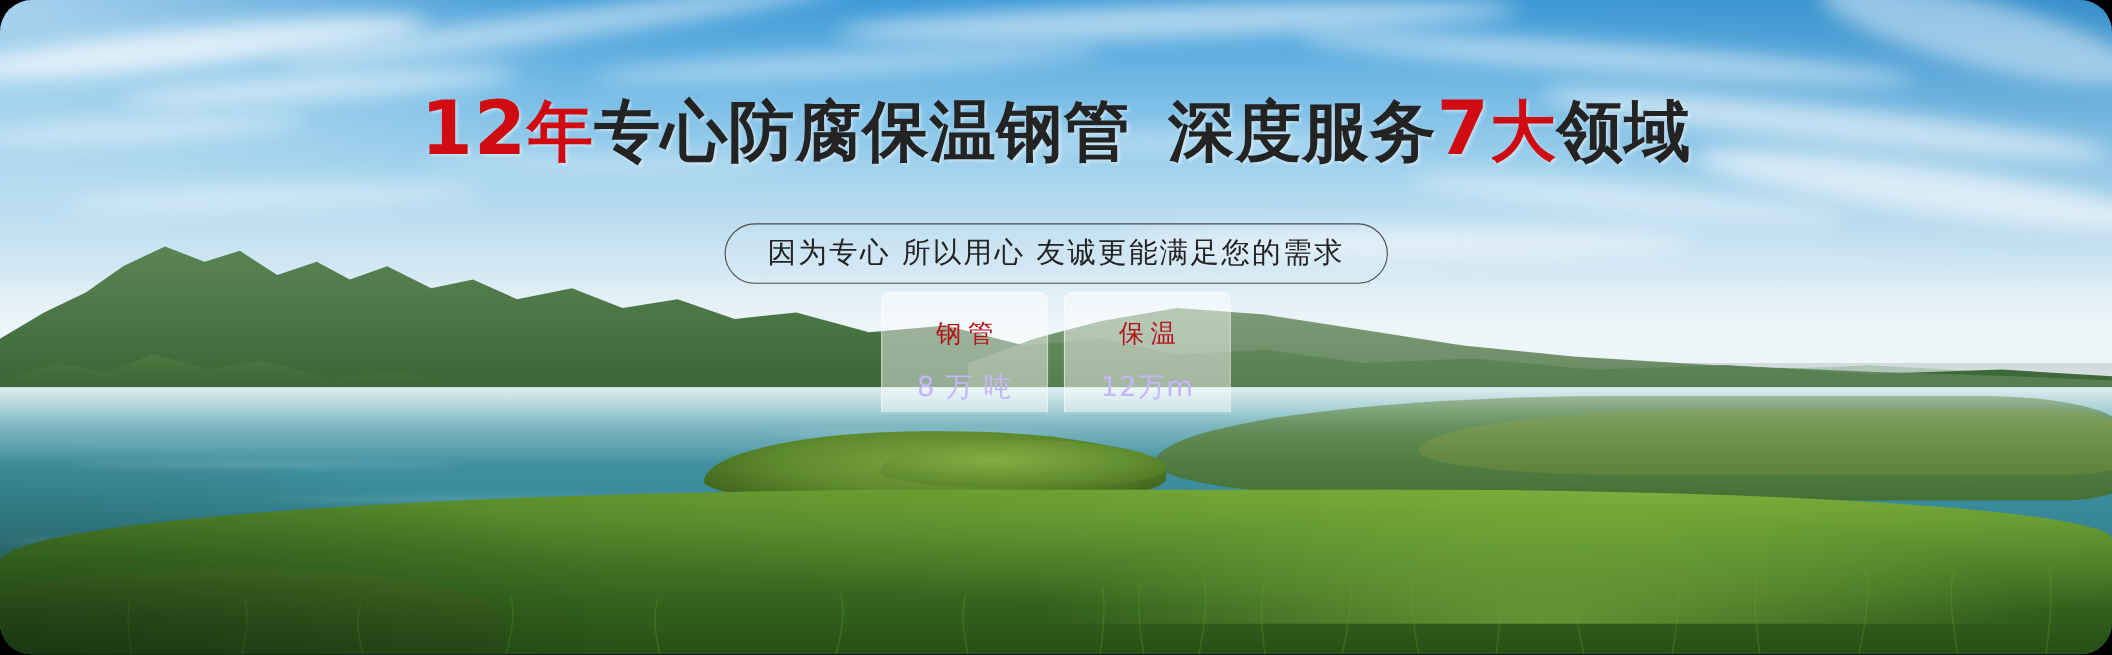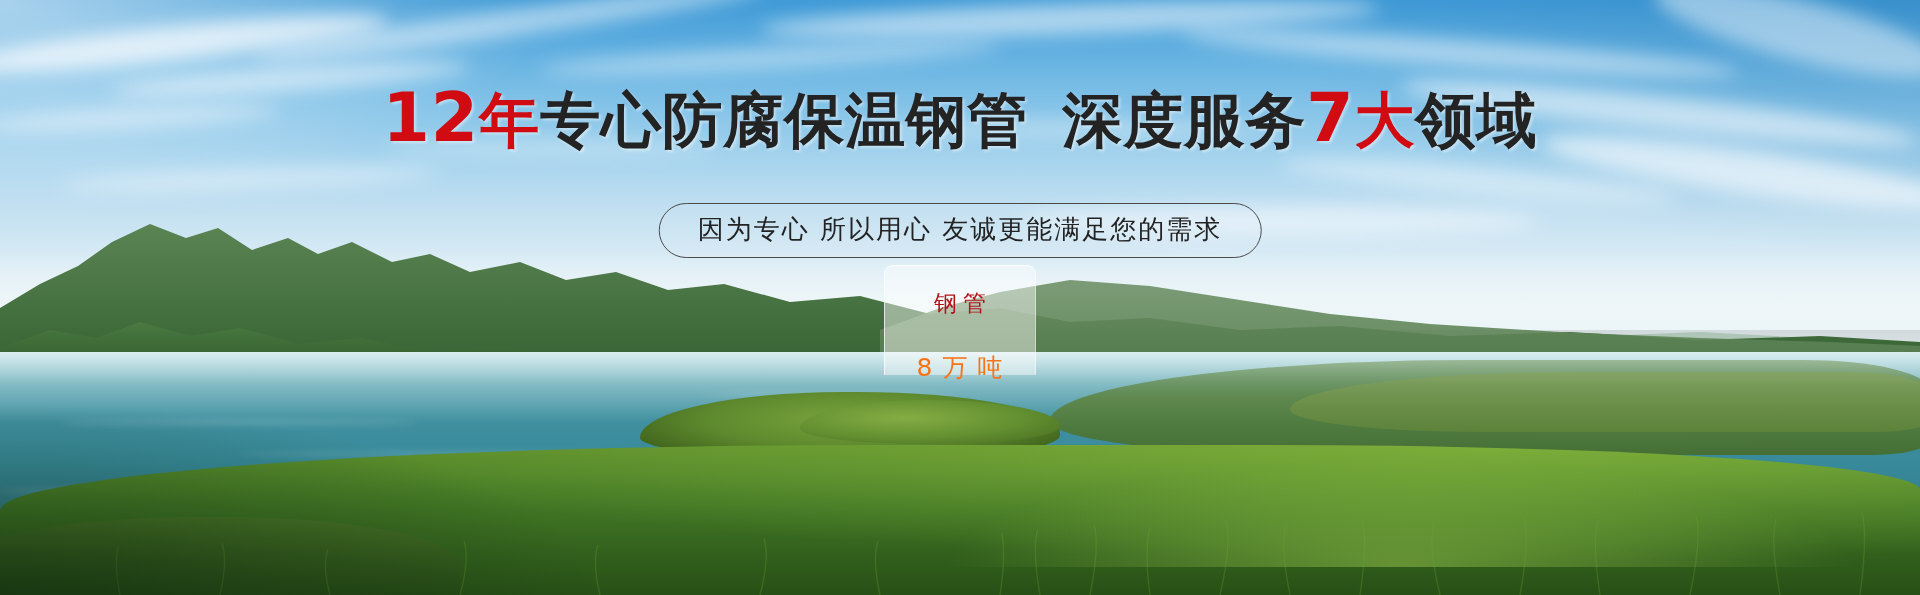--- a/index.html
+++ b/index.html
@@ -3,21 +3,21 @@
 <meta charset="utf-8">
 <style>
   * { margin:0; padding:0; box-sizing:border-box; }
   html, body {
     width:1920px; height:595px;
     font-family:"DejaVu Sans","Liberation Sans",sans-serif;
     overflow:hidden; background:#000;
   }
 
   #banner {
-    position:relative; width:1920px; height:595px; overflow:hidden;
+    position:relative; width:1920px; height:595px; overflow:hidden;border-radius:29px;
   }
 
   
   .sky {
     position:absolute; left:0; top:0; width:1920px; height:330px;
     background:
       linear-gradient(to bottom,
         #3f9ad6 0%, #55a8dd 10%, #6fb8e4 22%,
         #8cc7e9 36%, #a9d5ee 50%, #c3e0f1 64%,
         #d8ebf5 78%, #e7f2f7 90%, #eef5f8 100%);
@@ -167,22 +167,22 @@
     border-bottom:none;
     border-radius:9px 9px 0 0;
     display:flex; flex-direction:column; align-items:center;
     padding-top:22px;
   }
   .card-label {
     color:#b3131a; font-size:23px; letter-spacing:6px;
     text-indent:6px;
   }
   .card-value {
-    margin-top:32px;
-    color:#f97316; font-size:25px; letter-spacing:1px;
+    margin-top:16px;
+    color:#c4b5fd; font-size:25px; letter-spacing:1px;
     white-space:nowrap;
   }
   .card-value sup { font-size:15px; vertical-align:super; }
 </style>
 </head>
 <body>
 
 <div id="banner">
 
   <div class="sky"></div>
@@ -314,16 +314,20 @@
   <div class="subtitle-pill">因为专心 所以用心  友诚更能满足您的需求</div>
 
   <div class="cards">
 
     <div class="card">
       <div class="card-label">钢管</div>
       <div class="card-value"><span>8 万 吨</span></div>
     </div>
 
 
+    <div class="card">
+      <div class="card-label">保温</div>
+      <div class="card-value"><span>12万m</span></div>
+    </div>
 
   </div>
 
 </div>
 
 </body></html>

